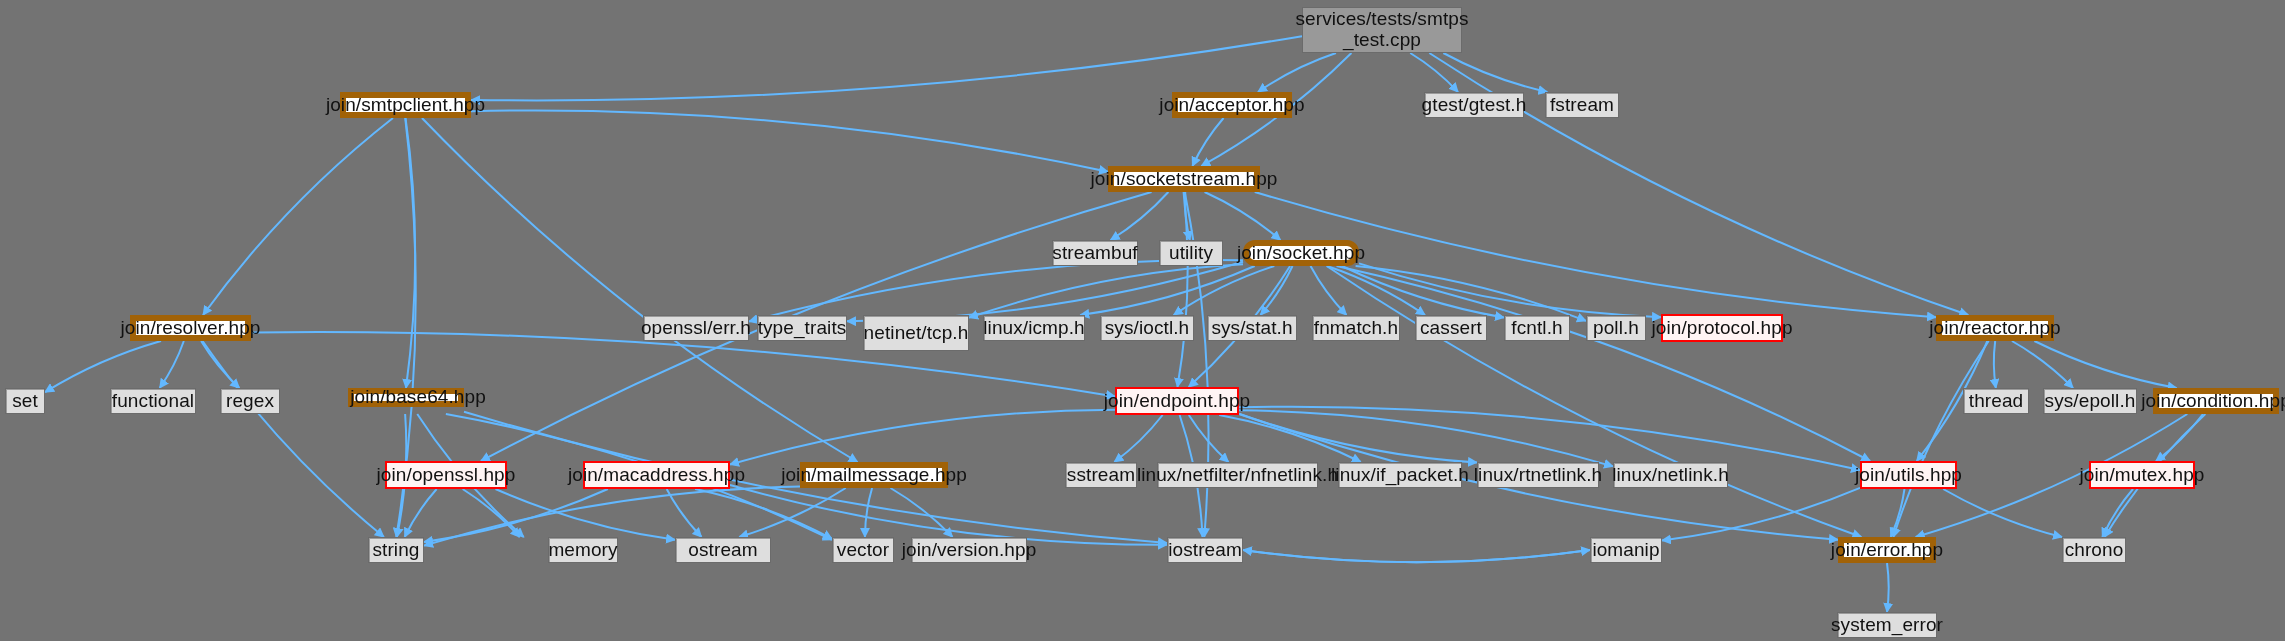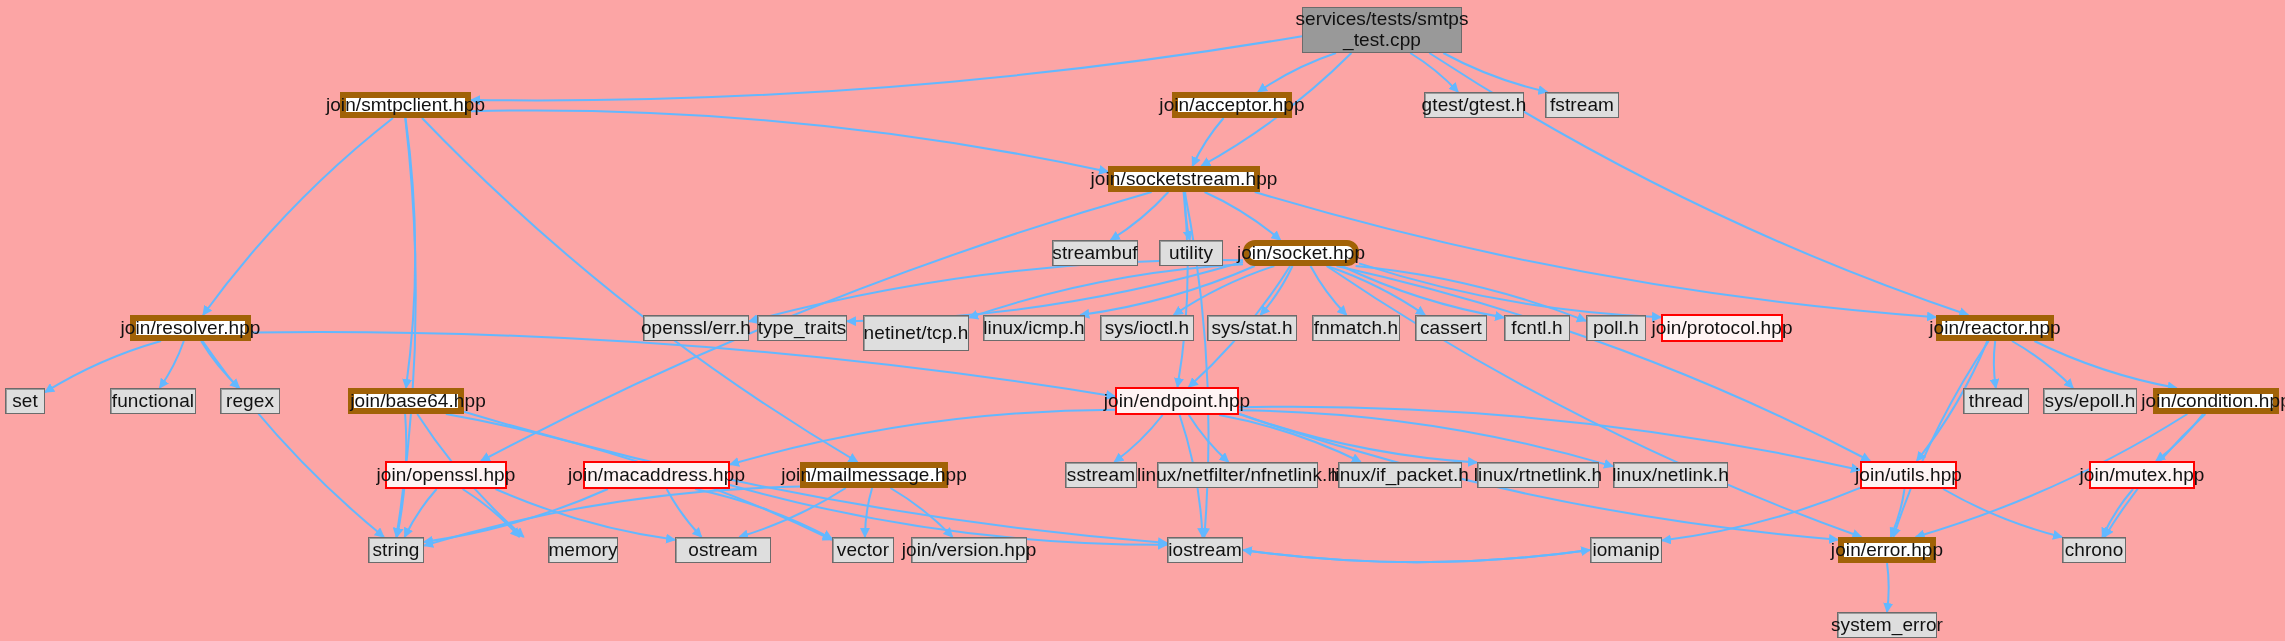--- a/index.html
+++ b/index.html
@@ -4,21 +4,21 @@
 <style>
   html, body {
     margin: 0;
     padding: 0;
     background: #000000;
   }
   #graph-root {
     position: relative;
     width: 2285px;
     height: 641px;
-    background: #fca5a5;
+    background: #737373;
     overflow: hidden;
     font-family: "Liberation Sans", sans-serif;
   }
   svg#edges {
     position: absolute;
     left: 0; top: 0;
     width: 2285px;
     height: 641px;
   }
   .node {
@@ -166,21 +166,21 @@
       <div class="node n-ext" style="left: 1207px; top: 315px; width: 90px; height: 26px;"><span>sys/stat.h</span></div>
       <div class="node n-ext" style="left: 1312px; top: 315px; width: 88px; height: 26px;"><span>fnmatch.h</span></div>
       <div class="node n-ext" style="left: 1415px; top: 315px; width: 72px; height: 26px;"><span>cassert</span></div>
       <div class="node n-ext" style="left: 1504px; top: 315px; width: 66px; height: 26px;"><span>fcntl.h</span></div>
       <div class="node n-ext" style="left: 1586px; top: 315px; width: 60px; height: 26px;"><span>poll.h</span></div>
       <div class="node n-cut" style="left: 1661px; top: 314px; width: 122px; height: 28px;"><span>join/protocol.hpp</span></div>
       <div class="node n-doc" style="left: 1936px; top: 315px; width: 118px; height: 26px;"><span>join/reactor.hpp</span></div>
       <div class="node n-ext" style="left: 5px; top: 388px; width: 40px; height: 26px;"><span>set</span></div>
       <div class="node n-ext" style="left: 110px; top: 388px; width: 86px; height: 26px;"><span>functional</span></div>
       <div class="node n-ext" style="left: 220px; top: 388px; width: 60px; height: 26px;"><span>regex</span></div>
-      <div class="node n-doc" style="left: 348px; top: 388px; width: 116px; height: 26px; padding-left: 28px;"><span>join/base64.hpp</span></div>
+      <div class="node n-doc" style="left: 348px; top: 388px; width: 116px; height: 19px; padding-left: 28px;"><span>join/base64.hpp</span></div>
       <div class="node n-cut" style="left: 1115px; top: 387px; width: 124px; height: 28px;"><span>join/endpoint.hpp</span></div>
       <div class="node n-ext" style="left: 1963px; top: 388px; width: 66px; height: 26px;"><span>thread</span></div>
       <div class="node n-ext" style="left: 2043px; top: 388px; width: 94px; height: 26px;"><span>sys/epoll.h</span></div>
       <div class="node n-doc" style="left: 2153px; top: 388px; width: 126px; height: 26px;"><span>join/condition.hpp</span></div>
       <div class="node n-cut" style="left: 385px; top: 461px; width: 122px; height: 28px;"><span>join/openssl.hpp</span></div>
       <div class="node n-cut" style="left: 583px; top: 461px; width: 147px; height: 28px;"><span>join/macaddress.hpp</span></div>
       <div class="node n-doc" style="left: 800px; top: 462px; width: 148px; height: 26px;"><span>join/mailmessage.hpp</span></div>
       <div class="node n-ext" style="left: 1065px; top: 462px; width: 72px; height: 26px;"><span>sstream</span></div>
       <div class="node n-ext" style="left: 1157px; top: 462px; width: 161px; height: 26px;"><span>linux/netfilter/nfnetlink.h</span></div>
       <div class="node n-ext" style="left: 1338px; top: 462px; width: 124px; height: 26px;"><span>linux/if_packet.h</span></div>

